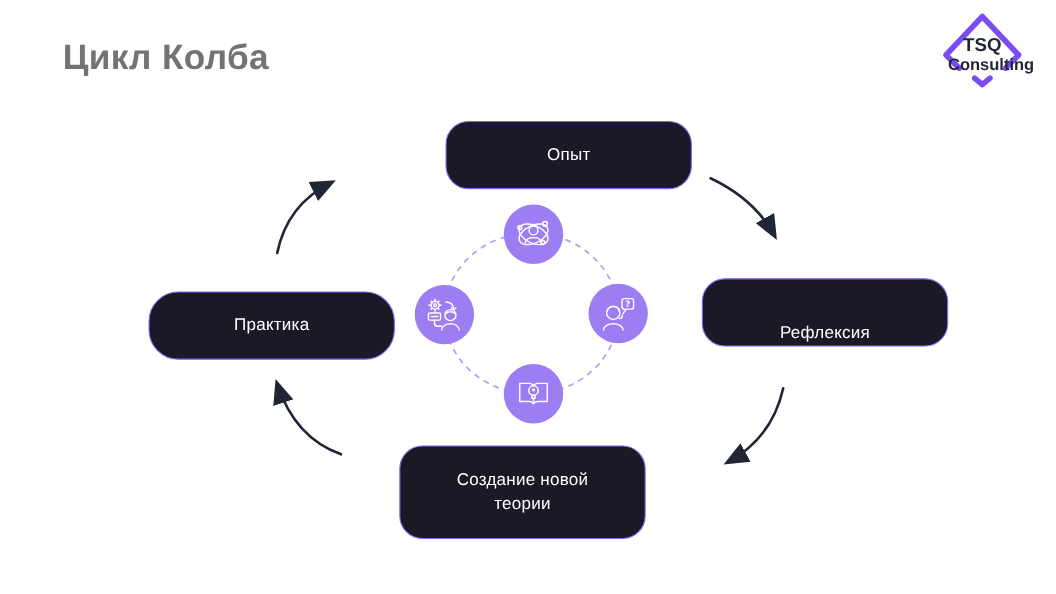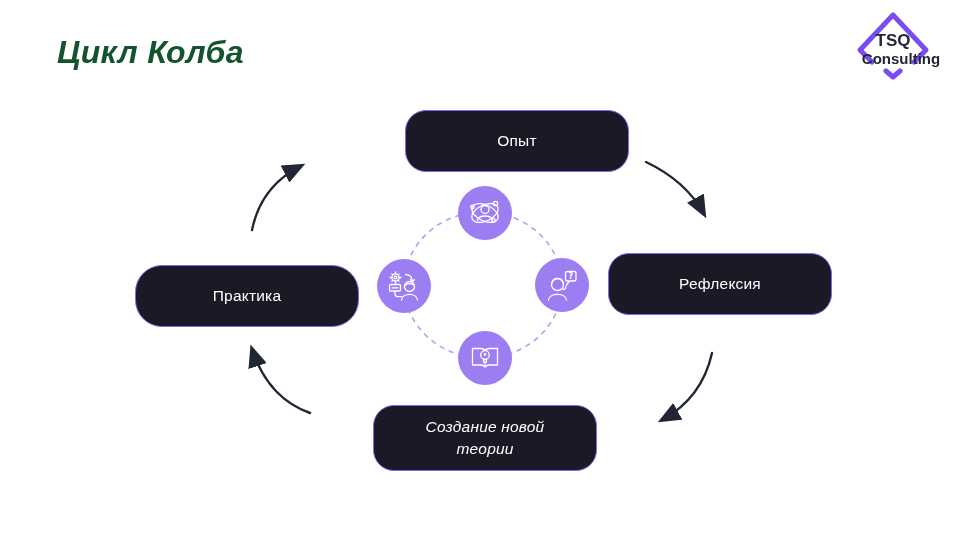--- a/index.html
+++ b/index.html
@@ -8,23 +8,22 @@
     position: relative;
     background: #ffffff;
     font-family: "Liberation Sans", sans-serif;
     overflow: hidden;
   }
   .slide-title {
     position: absolute;
     left: 57px; top: 34px;
     font-size: 32px;
     font-weight: 700;
-    color: #14532d;
+    color: #737373;
     letter-spacing: 0.3px;
-    font-style: italic;
   }
   .logo {
     position: absolute;
     left: 851px; top: 8px;
     width: 100px; height: 72px;
   }
   .overlay-svg {
     position: absolute;
     left: 0; top: 0;
     width: 960px; height: 540px;
@@ -45,22 +44,22 @@
   }
   .pill span {
     color: #ffffff;
     font-size: 15.5px;
     font-weight: 500;
     line-height: 22px;
     letter-spacing: 0.2px;
   }
   .pill-top    { left: 373px; top: 110px; margin-left: 32px; }
   .pill-left   { left: 135px; top: 265px; border-radius: 27px; }
-  .pill-right  { left: 608px; top: 253px; }
-  .pill-bottom { left: 373px; top: 405px; height: 66px; font-style: italic; }
+  .pill-right  { left: 638px; top: 253px; align-items: flex-end; }
+  .pill-bottom { left: 363px; top: 405px; height: 85px; }
   .pill-bottom span { display: inline-block; max-width: 160px; }
   .icon-circle {
     position: absolute;
     z-index: 3;
     width: 54px; height: 54px;
     border-radius: 50%;
     background: #9d7df2;
     display: flex;
     align-items: center;
     justify-content: center;

